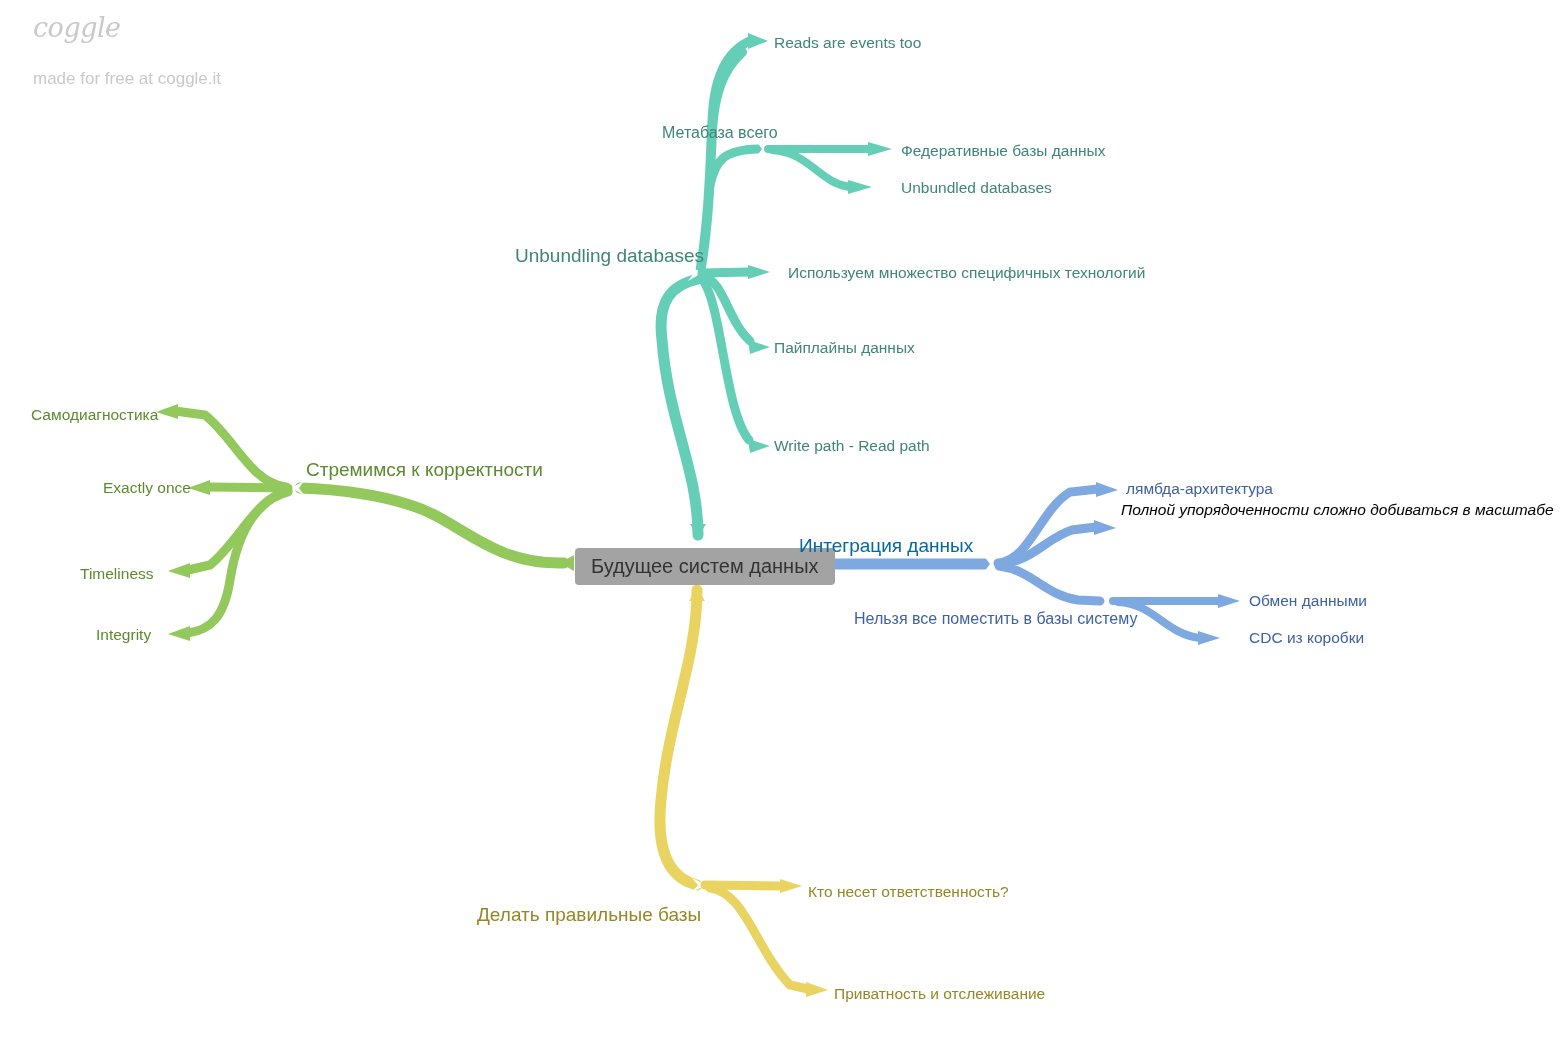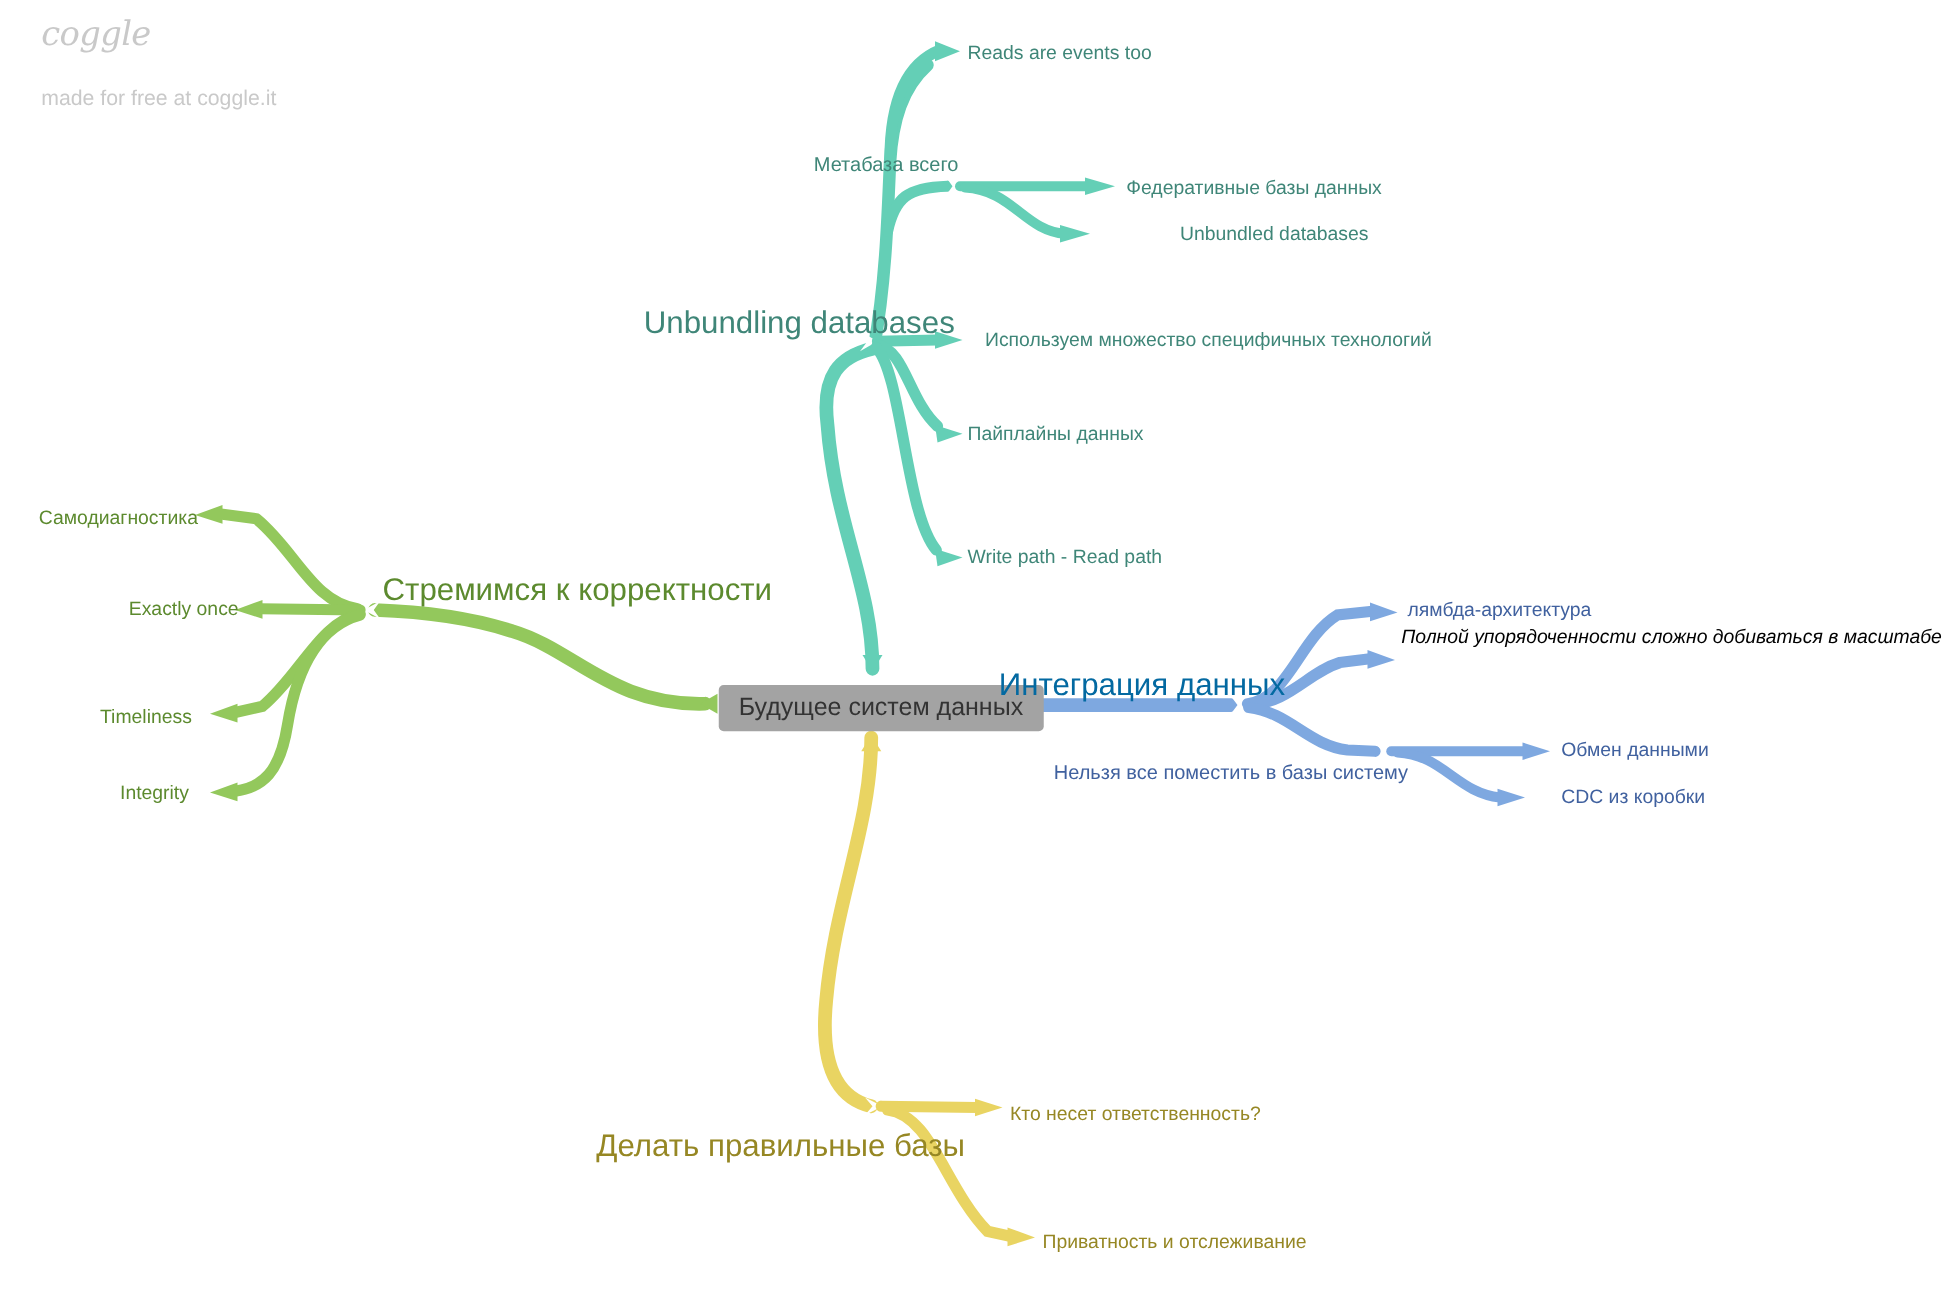--- a/index.html
+++ b/index.html
@@ -45,22 +45,22 @@
     color: #c9c9c9;
     display: block;
     margin-top: 28px;
   }
   .node-label {
     position: absolute;
     white-space: nowrap;
     user-select: none;
     line-height: 1;
   }
-  .lvl-main { font-size: 25px; }
-  .lvl-sub  { font-size: 16px; }
+  .lvl-main { font-size: 19px; }
+  .lvl-sub  { font-size: 16px; margin-left: 11px; }
   .lvl-leaf { font-size: 15.5px; }
 
   .center-node {
     position: absolute;
     background: #a3a3a3;
     color: #333333;
     font-size: 20px;
     padding: 8px 16px 9px 16px;
     border-radius: 4px;
     white-space: nowrap;
@@ -167,21 +167,21 @@
     <span class="brand-tag">made for free at coggle.it</span>
   </div>
 
   <div class="center-node" id="root-node" style="left: 575px; top: 548px;">Будущее систем данных</div>
 
   <div id="labels">
       <div class="node-label lvl-main" style="left: 515px; top: 246px; color: rgb(63, 134, 120);">Unbundling databases</div>
       <div class="node-label lvl-sub" style="left: 651px; top: 125px; color: rgb(63, 134, 120);">Метабаза всего</div>
       <div class="node-label lvl-leaf" style="left: 774px; top: 35px; color: rgb(63, 134, 120);">Reads are events too</div>
       <div class="node-label lvl-leaf" style="left: 901px; top: 143px; color: rgb(63, 134, 120);">Федеративные базы данных</div>
-      <div class="node-label lvl-leaf" style="left: 901px; top: 180px; color: rgb(63, 134, 120); margin-left: 43px;">Unbundled databases</div>
+      <div class="node-label lvl-leaf" style="left: 901px; top: 180px; color: rgb(63, 134, 120);">Unbundled databases</div>
       <div class="node-label lvl-leaf" style="left: 774px; top: 265px; color: rgb(63, 134, 120); margin-left: 14px;">Используем множество специфичных технологий</div>
       <div class="node-label lvl-leaf" style="left: 774px; top: 340px; color: rgb(63, 134, 120);">Пайплайны данных</div>
       <div class="node-label lvl-leaf" style="left: 774px; top: 438px; color: rgb(63, 134, 120);">Write path - Read path</div>
       <div class="node-label lvl-main" style="left: 306px; top: 460px; color: rgb(92, 138, 46);">Стремимся к корректности</div>
       <div class="node-label lvl-leaf" style="left: 31px; top: 407px; color: rgb(92, 138, 46);">Самодиагностика</div>
       <div class="node-label lvl-leaf" style="left: 103px; top: 480px; color: rgb(92, 138, 46);">Exactly once</div>
       <div class="node-label lvl-leaf" style="left: 80px; top: 566px; color: rgb(92, 138, 46);">Timeliness</div>
       <div class="node-label lvl-leaf" style="left: 96px; top: 627px; color: rgb(92, 138, 46);">Integrity</div>
       <div class="node-label lvl-main" style="left: 799px; top: 536px; color: #0369a1;">Интеграция данных</div>
       <div class="node-label lvl-leaf" style="left: 1126px; top: 481px; color: rgb(64, 97, 159);">лямбда-архитектура</div>

